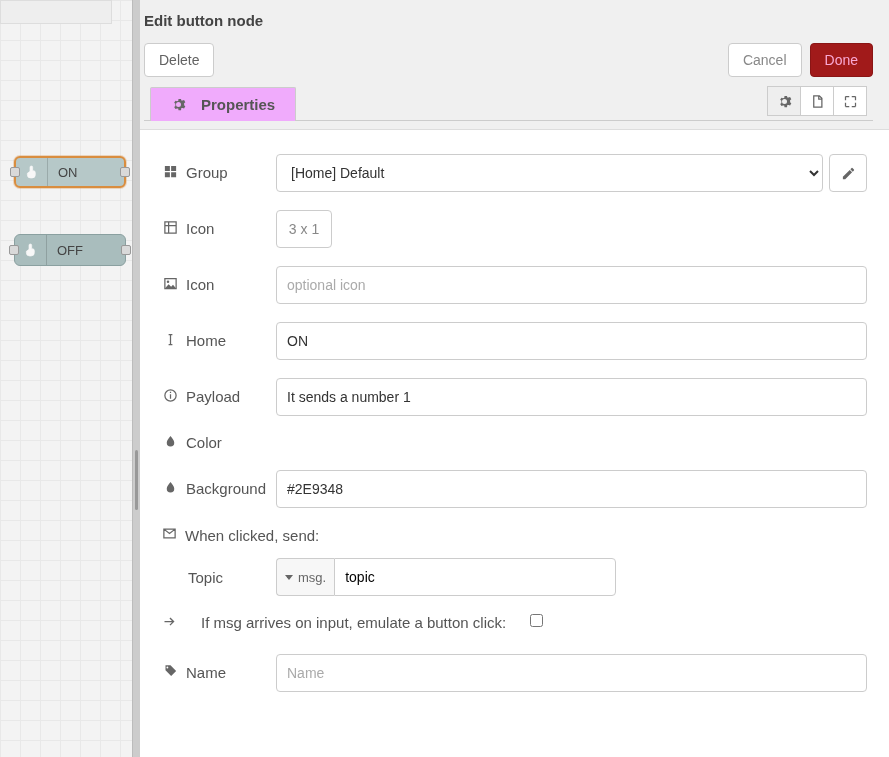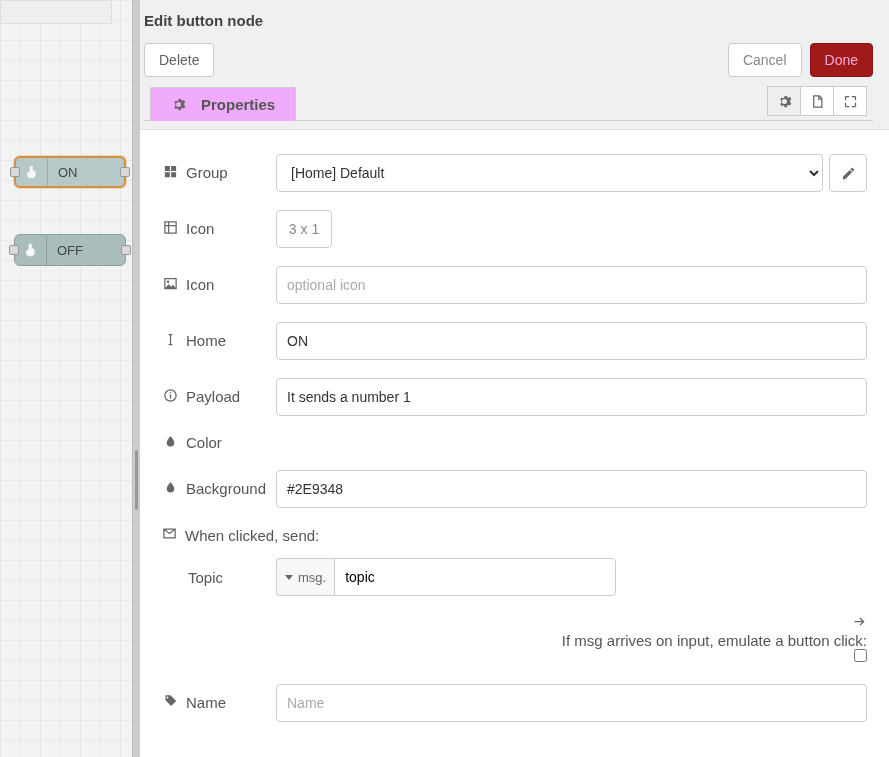--- a/index.html
+++ b/index.html
@@ -50,21 +50,21 @@
 
 .msg-section-label { margin: 4px 0 14px 0; font-size: 15px; display:flex; align-items:center; gap:8px; color:#555; }
 
 .typed { display:flex; flex:1; }
 .typed .typebtn { display:flex; align-items:center; gap:5px; padding: 0 8px; height:38px; border:1px solid #ccc; border-right:none; border-radius:4px 0 0 4px; background:#f7f7f7; font-size:13px; color:#666; cursor:pointer; white-space:nowrap; }
 .typed .typeinput { flex:1; height:38px; border:1px solid #ccc; border-radius:0 4px 4px 0; padding:0 10px; font-size:14px; }
 .typed.short { flex:none; width: 340px; }
 .num09 { font-family: monospace; font-size:10px; line-height:8px; color:#666; }
 .caret { width:0; height:0; border-left:4px solid transparent; border-right:4px solid transparent; border-top:5px solid #666; }
 
-.chk-row { display:flex; align-items:flex-end; gap:0; margin: 10px 0 22px 0; font-size:15px; color:#555;flex-direction:column; }
+.chk-row { display:flex; align-items:flex-start; gap:24px; margin: 10px 0 22px 0; font-size:15px; color:#555; }
 
 svg.i { width:15px; height:15px; }
 </style>
 </head>
 <body>
 
 <div class="canvas">
   <div class="tabstrip"></div>
 
   <div class="node on">

